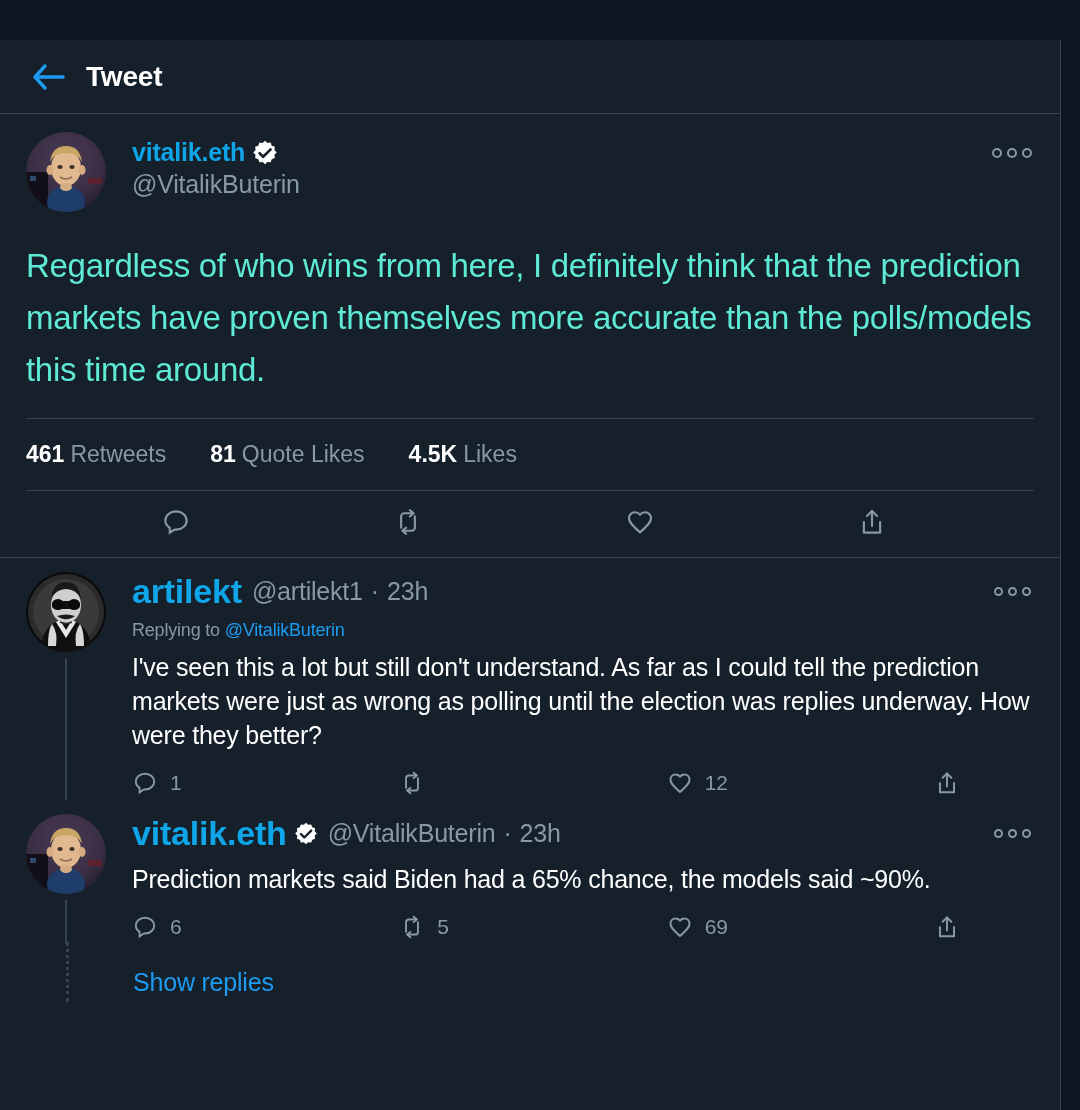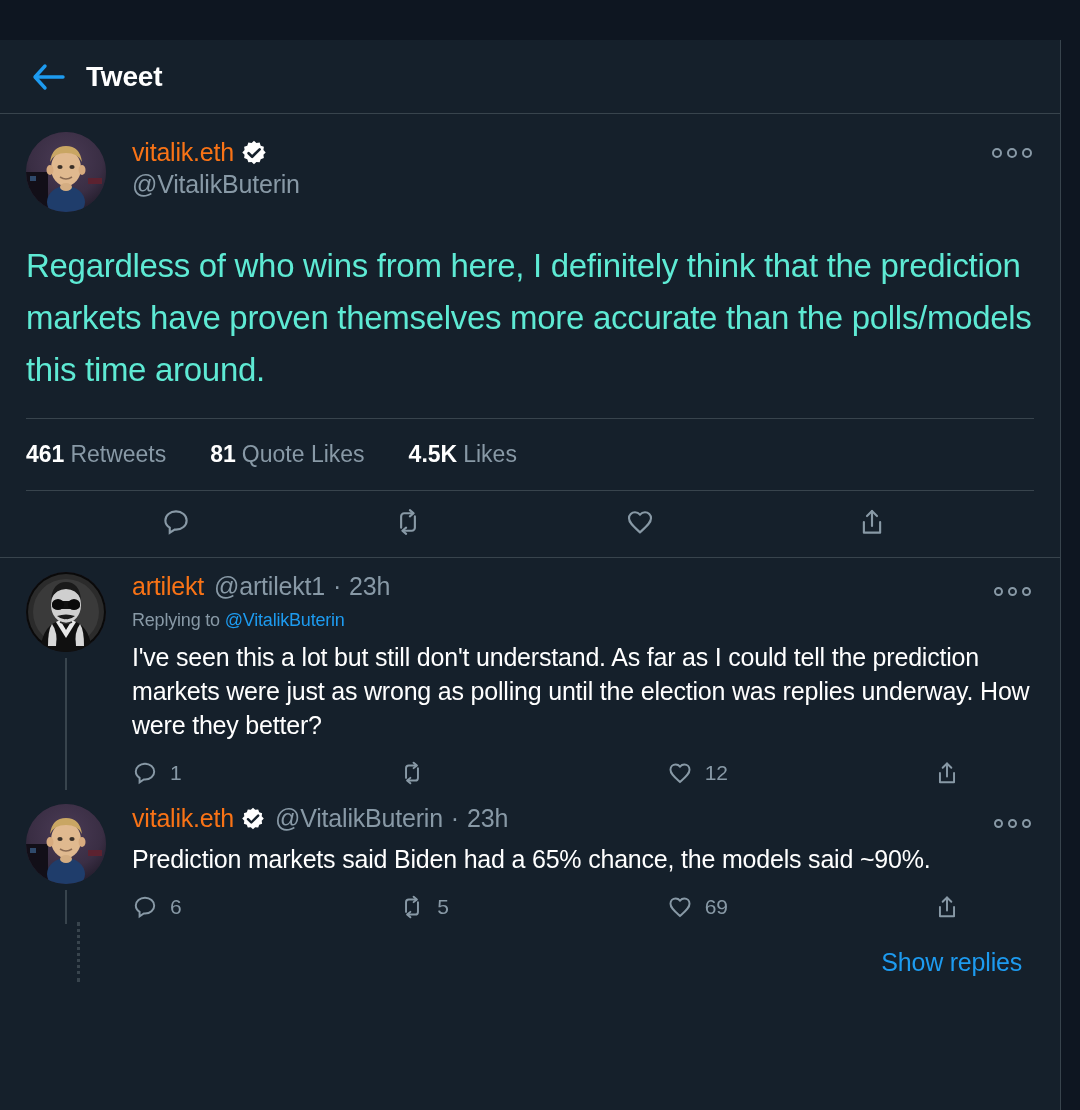--- a/index.html
+++ b/index.html
@@ -64,21 +64,21 @@
     flex: 0 0 80px;
     overflow: hidden;
     position: relative;
     background: #2a2336;
     cursor: pointer;
   }
   .avatar svg { display: block; width: 100%; height: 100%; }
   .mt-names { margin-left: 26px; padding-top: 6px; }
   .name-row { display: flex; align-items: center; }
   .display-name {
-    font-size: 25px; font-weight: normal; color: #f97316;
+    font-size: 25px; font-weight: bold; color: #0ea5e9;
     letter-spacing: -0.2px; cursor: pointer;
   }
   .verified { margin-left: 7px; display: flex; align-items: center; }
   .handle {
     font-size: 25px; color: #8899a6; margin-top: 3px;
     letter-spacing: -0.2px; cursor: pointer;
   }
 
   .more-btn {
     position: absolute; right: 26px; top: 22px;
@@ -150,21 +150,21 @@
     flex: 1 1 auto;
     margin-top: 6px;
     min-height: 10px;
   }
   .reply-right { margin-left: 26px; flex: 1 1 auto; padding-bottom: 4px; }
 
   .reply-namerow {
     display: flex; align-items: center; flex-wrap: wrap;
     font-size: 25px; letter-spacing: -0.2px;
   }
-  .reply-namerow .display-name { font-size: 25px; }
+  .reply-namerow .display-name { font-size: 34px; }
   .reply-namerow .r-handle { color: #8899a6; margin-left: 10px; cursor: pointer; }
   .reply-namerow .r-sep { color: #8899a6; margin: 0 8px; }
   .reply-namerow .r-time { color: #8899a6; cursor: pointer; }
 
   .replying-to {
     margin-top: 9px;
     font-size: 18px;
     color: #8899a6;
     letter-spacing: -0.2px;
   }
@@ -191,21 +191,21 @@
     position: absolute; right: 26px; top: 18px;
     width: 44px; height: 30px;
     display: flex; align-items: center; justify-content: center;
     gap: 5px; cursor: pointer;
   }
   .dot-ring-sm {
     width: 9px; height: 9px; border-radius: 50%;
     border: 2.5px solid #8899a6;
   }
 
-  .show-replies-row { display: flex; padding: 0 38px; justify-content: space-between; }
+  .show-replies-row { display: flex; padding: 0 27px; }
   .show-replies-left {
     width: 80px; flex: 0 0 80px;
     display: flex; justify-content: center;
   }
   .dotted-tail {
     border-left: 3px dotted #38444d;
     width: 0; height: 60px; margin-top: -2px;
   }
   .show-replies {
     margin-left: 26px;

